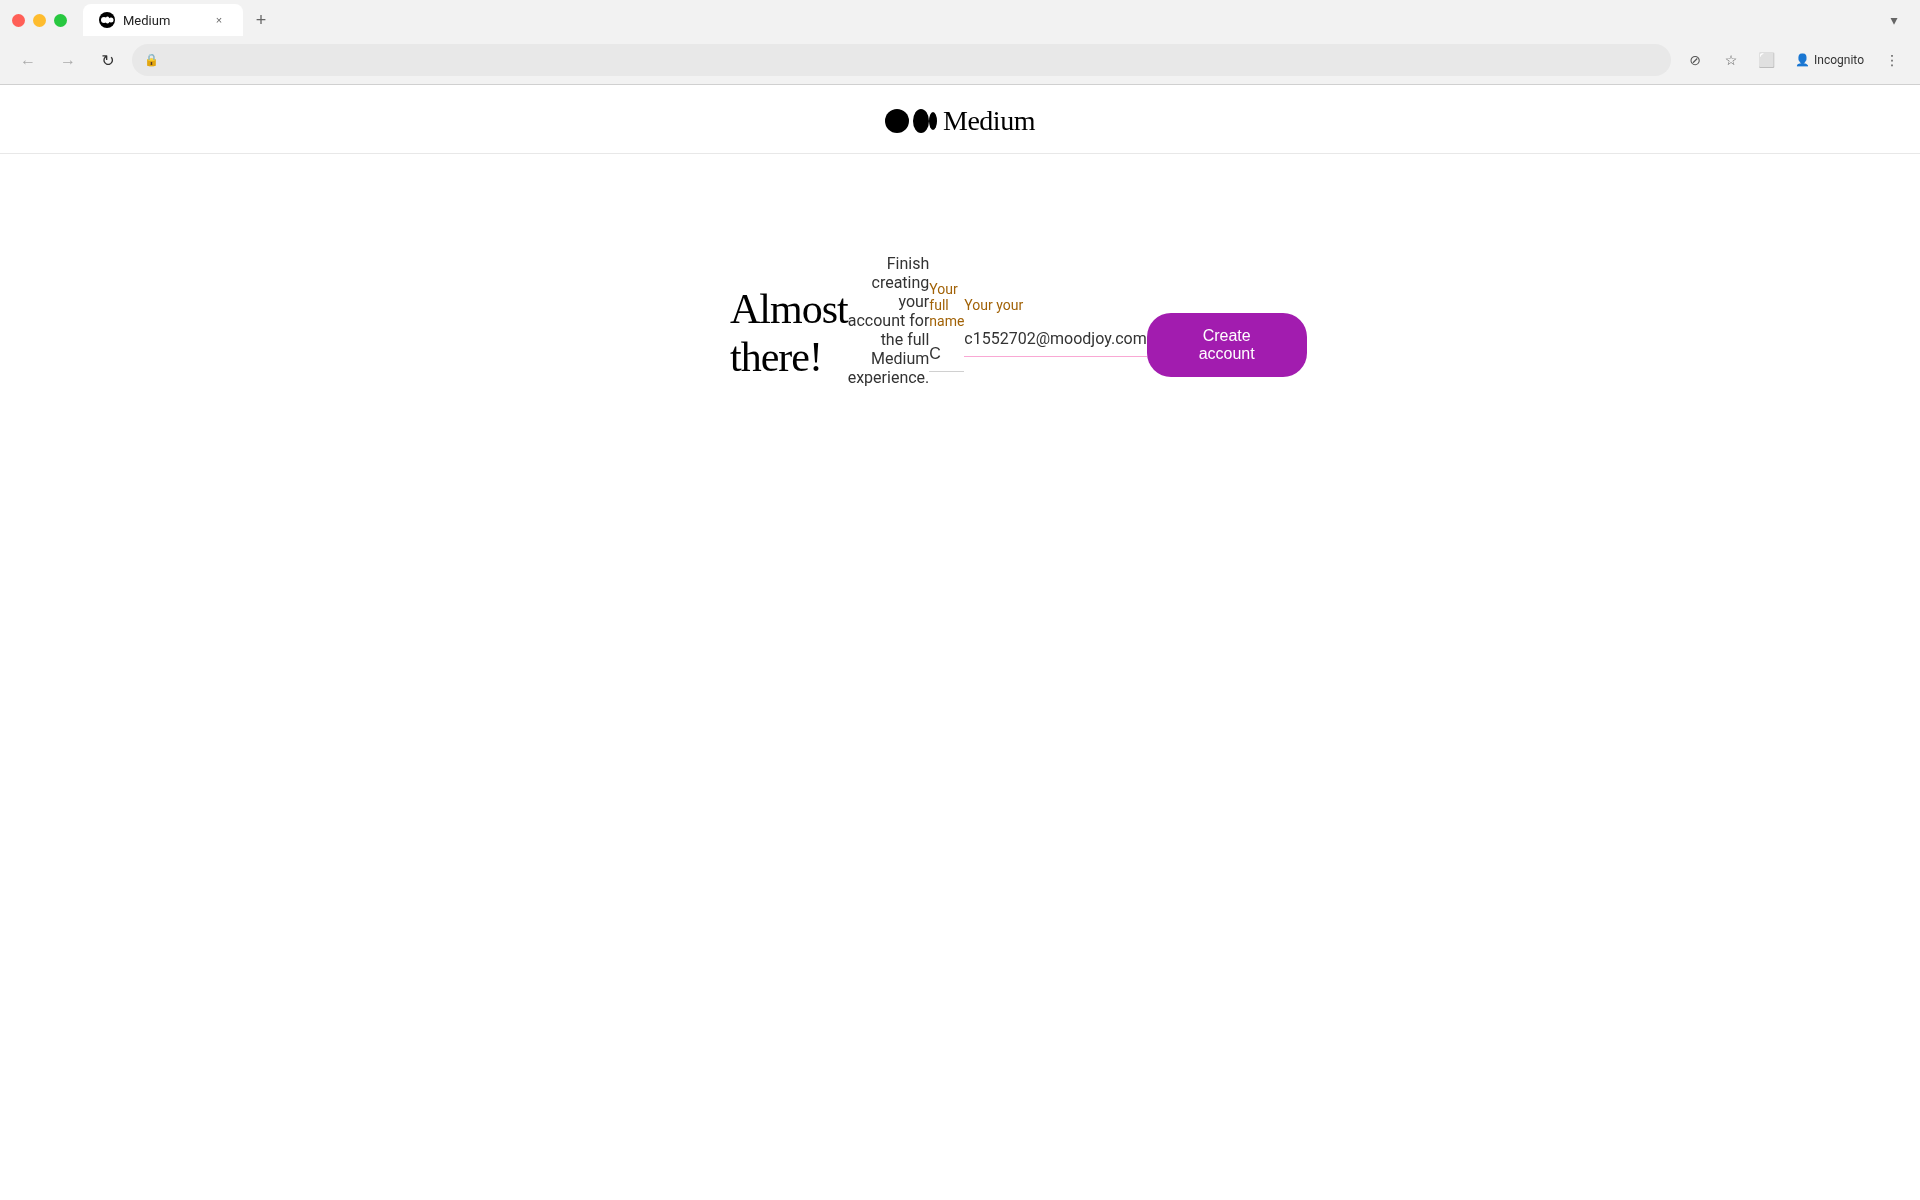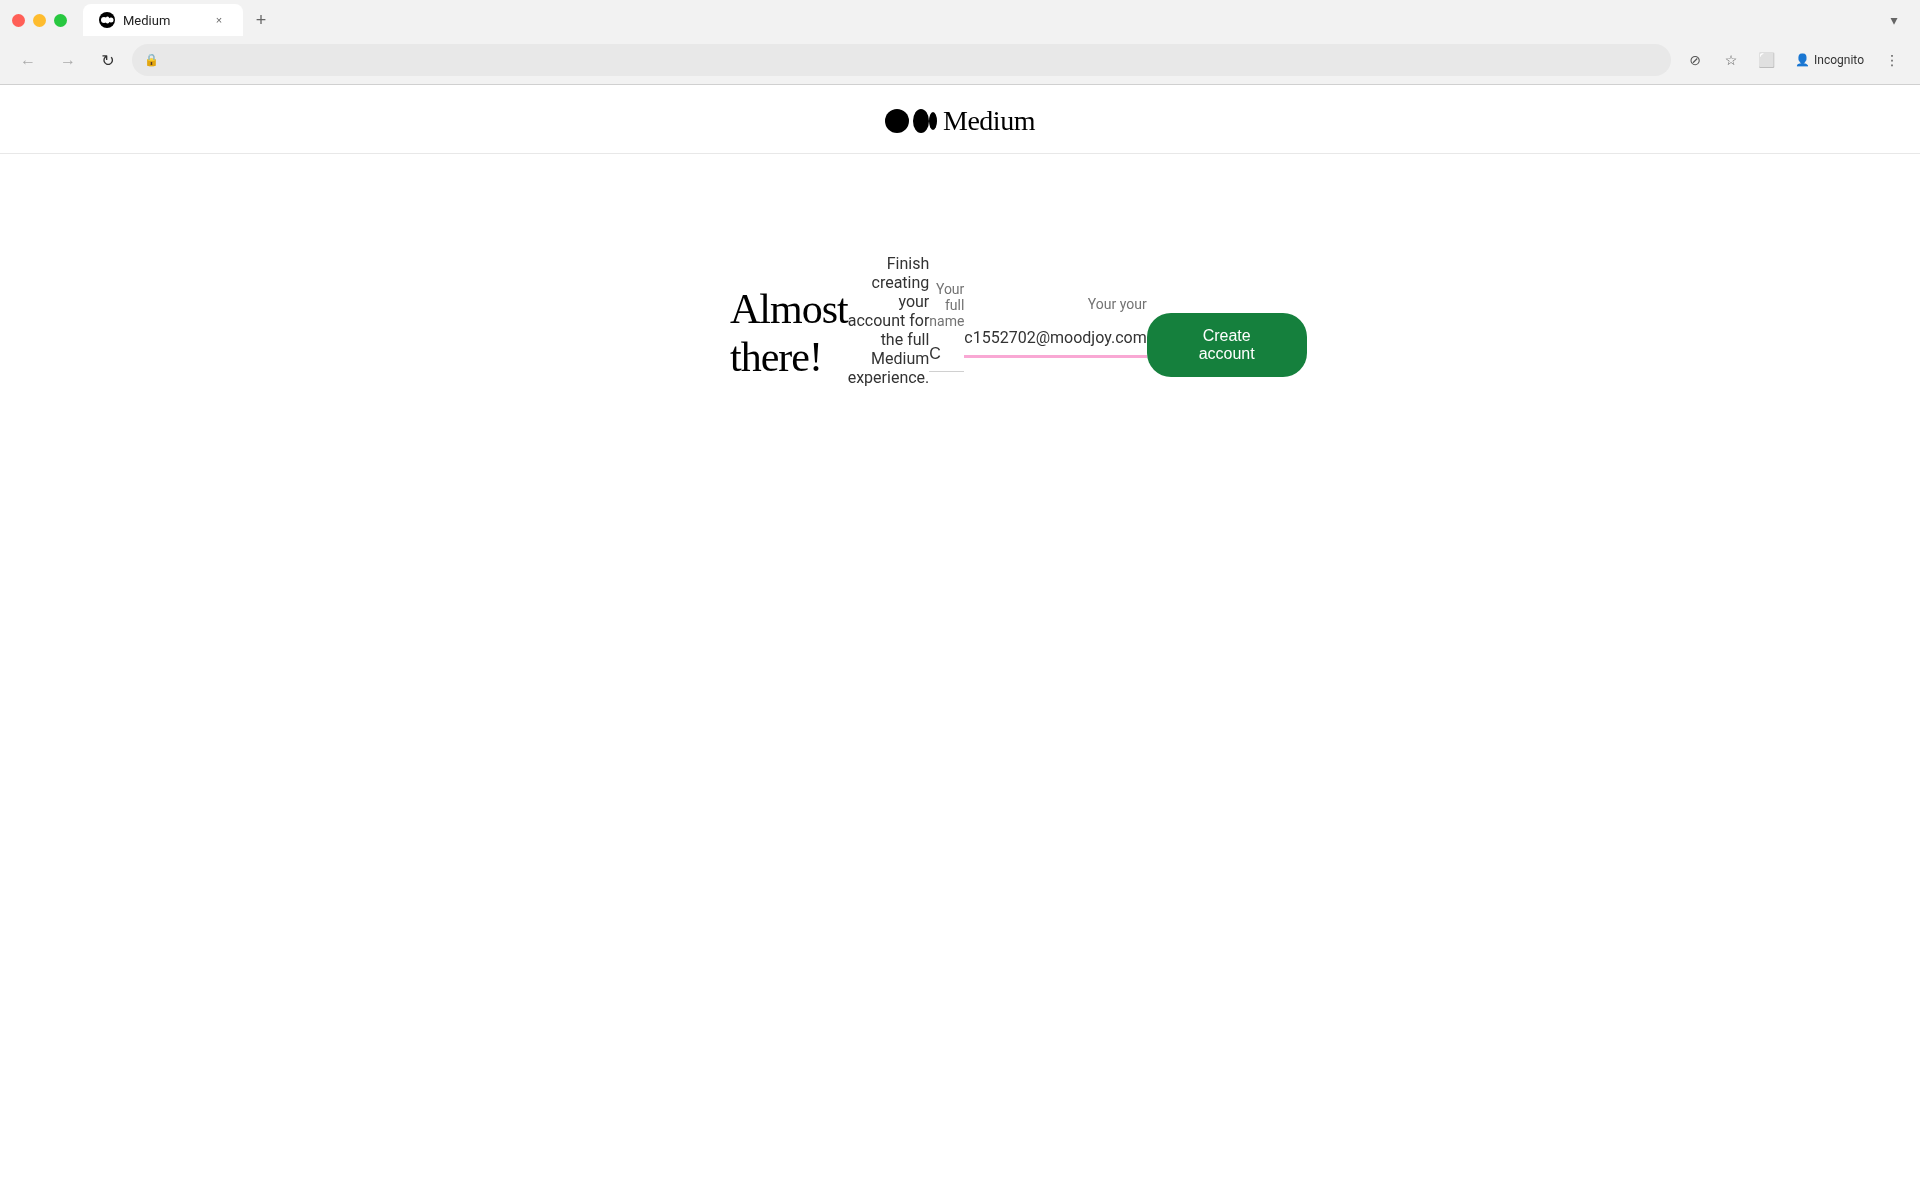--- a/index.html
+++ b/index.html
@@ -268,49 +268,49 @@
     }
 
     .form-group {
       width: 100%;
       margin-bottom: 28px;
       position: relative;
     }
 
     .form-label {
       display: block;
-      text-align: right;
+      text-align: left;
       font-size: 14px;
-      color: #737373;
+      color: #a16207;
       margin-bottom: 8px;
     }
 
     .form-input {
       width: 100%;
       border: none;
       border-bottom: 1px solid #d0d0d0;
       padding: 8px 0;
       font-size: 16px;
       color: #333;
       background: transparent;
       outline: none;
       text-align: left;
     }
 
     .form-value {
       font-size: 16px;
       color: #333;
       text-align: center;
       padding: 8px 0;
-      border-bottom: 3px solid #f9a8d4;
+      border-bottom: 1px solid #f9a8d4;
       width: 100%;
     }
 
     .create-account-btn {
-      background: #15803d;
+      background: #a21caf;
       color: #fff;
       border: none;
       border-radius: 24px;
       padding: 14px 32px;
       font-size: 16px;
       font-weight: 500;
       cursor: pointer;
       margin-top: 8px;
       width: auto;
       min-width: 160px;

